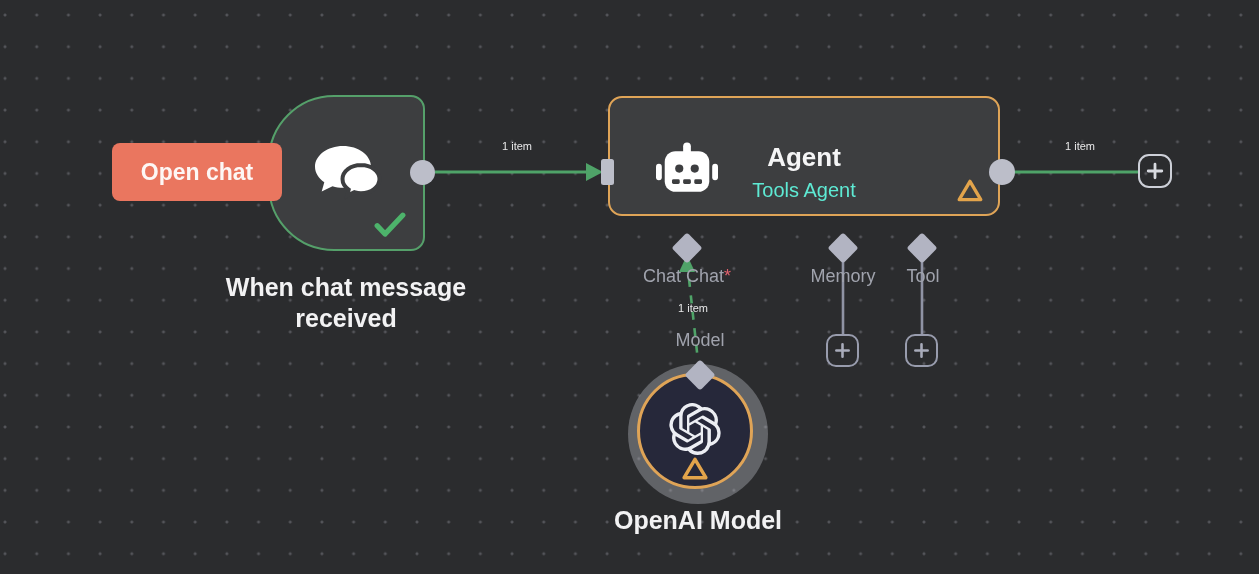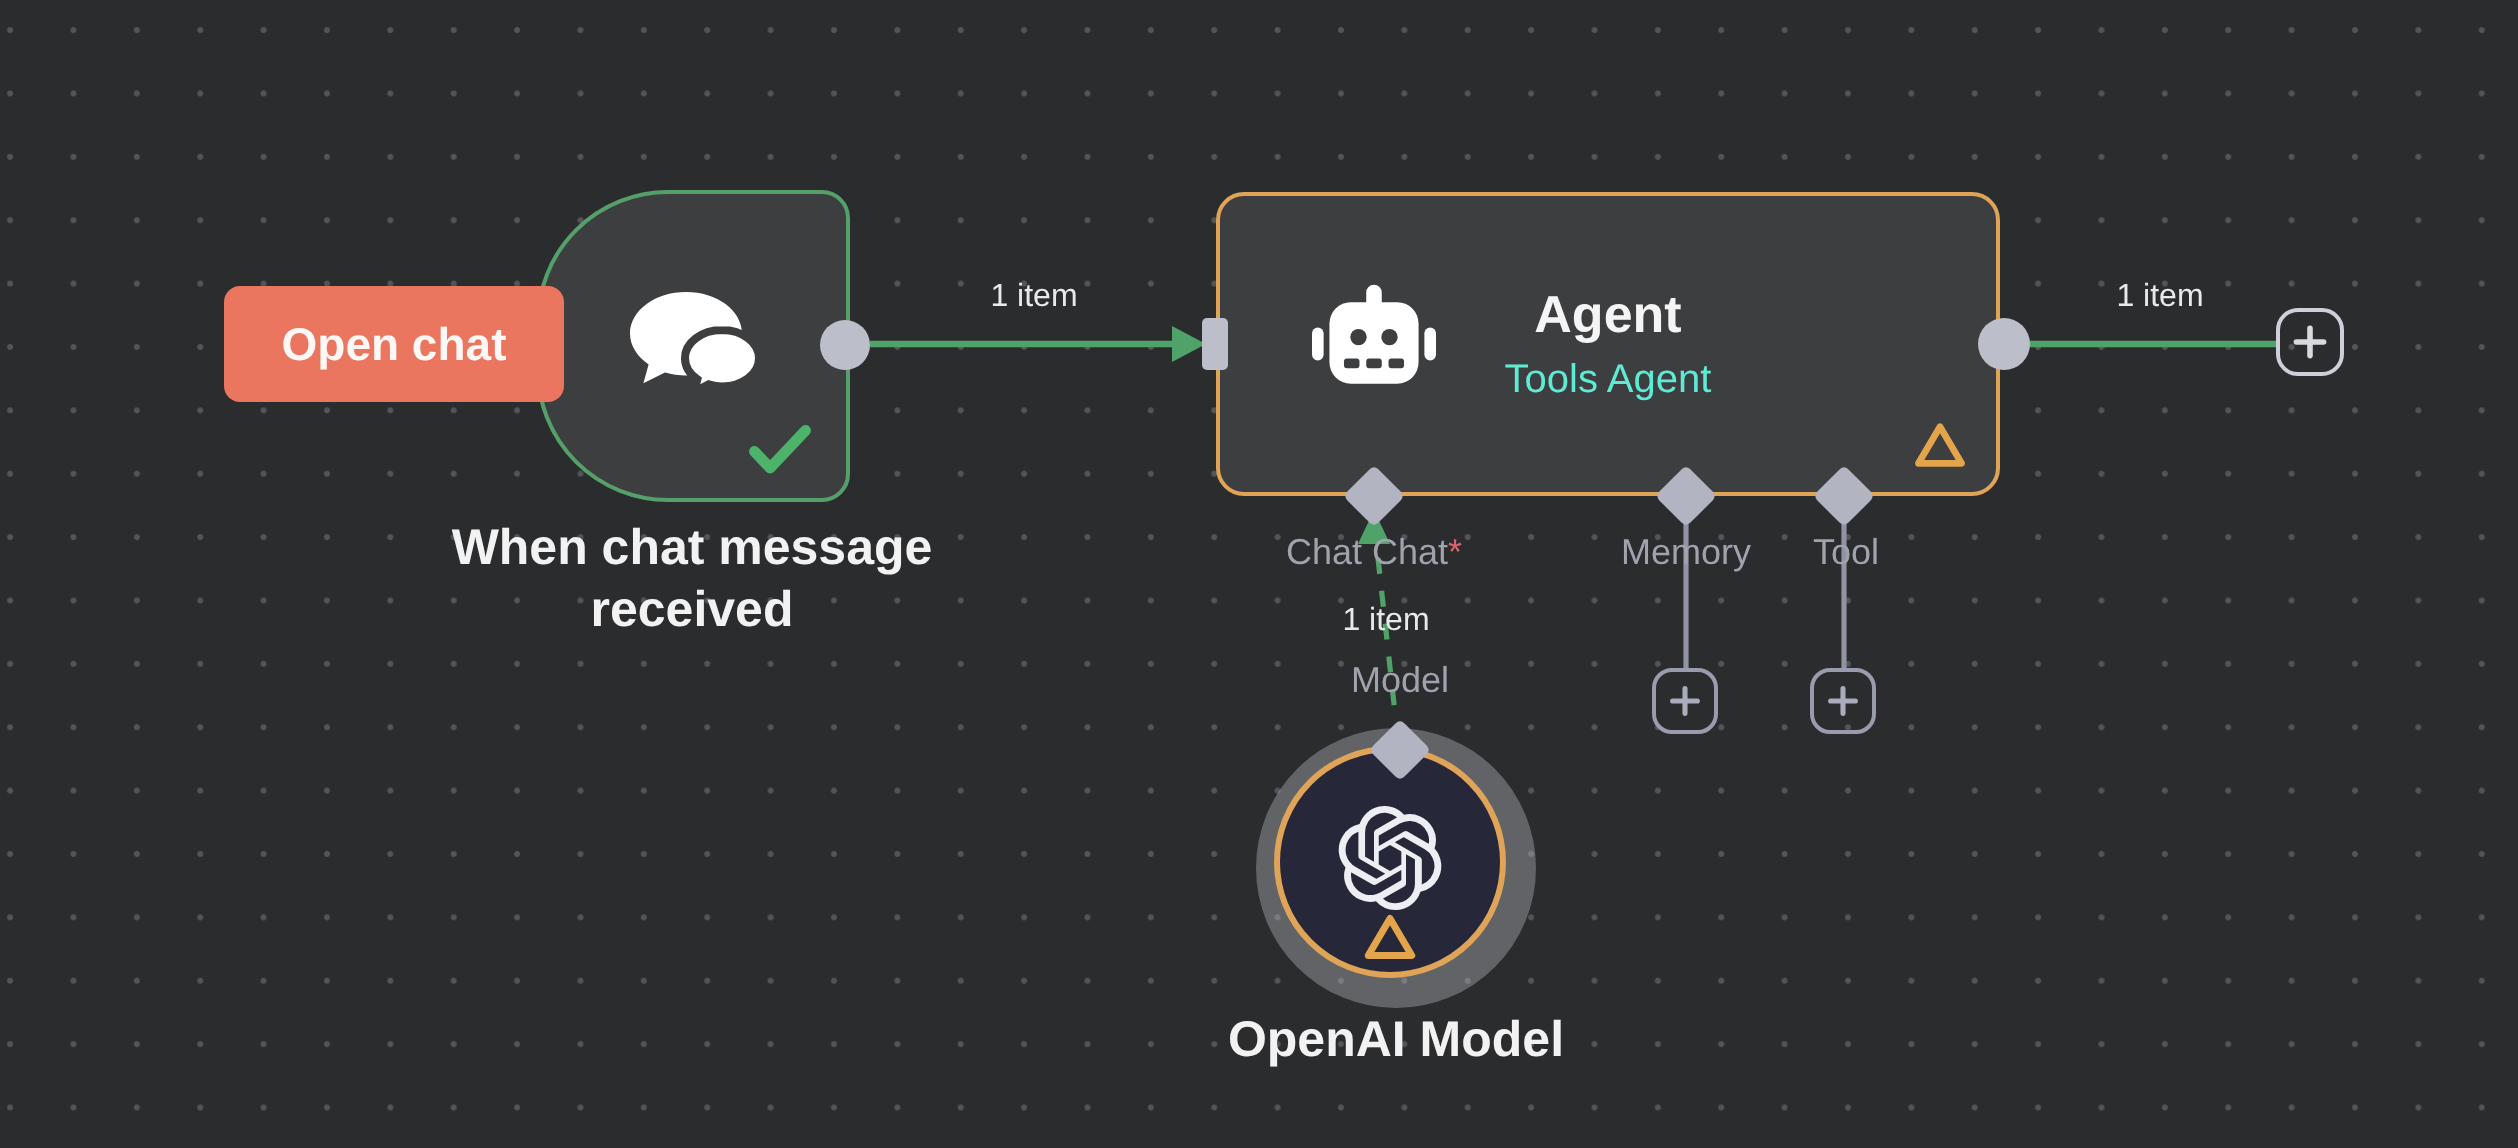--- a/index.html
+++ b/index.html
@@ -37,21 +37,21 @@
   .trigger-check{right:15px;bottom:9px;}
 
   
   .canvas-label{
     z-index:2;color:#f2f2f3;font-size:25px;font-weight:600;
     text-align:center;line-height:31px;
   }
 
   
   .agent-node{
-    left:608px;top:96px;width:392px;height:152px;z-index:2;
+    left:608px;top:96px;width:392px;height:120px;z-index:2;
     background:#3d3e40;border:2.5px solid #dfa457;border-radius:14px;
     box-sizing:border-box;cursor:pointer;
   }
   .agent-icon{left:46px;top:44px;}
   .agent-text{left:0;right:0;top:44px;text-align:center;}
   .agent-title{color:#f5f5f6;font-size:26px;font-weight:600;}
   .agent-subtitle{color:#5eead4;font-size:20px;font-weight:400;margin-top:6px;}
   .agent-warning{right:14px;bottom:11px;}
 
   
@@ -62,21 +62,21 @@
     left:601px;top:159px;width:13px;height:26px;border-radius:2.5px;
     background:#bcbec9;z-index:3;cursor:crosshair;
   }
   .diamond{
     width:22px;height:22px;background:#b2b4c2;transform:rotate(45deg);
     border-radius:3px;z-index:3;cursor:crosshair;
   }
 
   
   .wire-label{
-    z-index:2;text-align:center;font-size:16px;font-weight:500;color:#e9e9ea;
+    z-index:2;text-align:center;font-size:11px;font-weight:500;color:#e9e9ea;
   }
   .port-label{
     z-index:2;text-align:center;font-size:18px;font-weight:400;color:#a0a3ad;
   }
   .required-star{color:#e0606d;}
 
   
   .plus-btn{
     width:33px;height:33px;border-radius:10px;background:transparent;
     border:2.5px solid #989cad;color:#a9acbb;z-index:3;cursor:pointer;
@@ -132,21 +132,21 @@
       </svg>
     </span>
     <span class="abs trigger-check">
       <svg width="36" height="30" viewBox="0 0 24 20">
         <path d="M3.5 10.5l5.2 5.5L20.5 3.5" stroke="#4db36b" stroke-width="3.6" fill="none" stroke-linecap="round" stroke-linejoin="round"></path>
       </svg>
     </span>
   </div>
   <div class="abs dot" style="left:410px;top:160px;"></div>
 
-  <div class="abs canvas-label" style="left:171px;top:259px;width:350px;">
+  <div class="abs canvas-label" style="left:171px;top:272px;width:350px;">
     <div>When chat message</div>
     <div>received</div>
   </div>
 
   <div class="abs wire-label" style="left:442px;top:140px;width:150px;">1 item</div>
 
   <div class="abs agent-node">
     <span class="abs agent-icon">
       <svg width="62" height="57" viewBox="0 0 64 58">
         <rect x="28" y="0" width="8" height="13" rx="4" fill="#ffffff"></rect>

